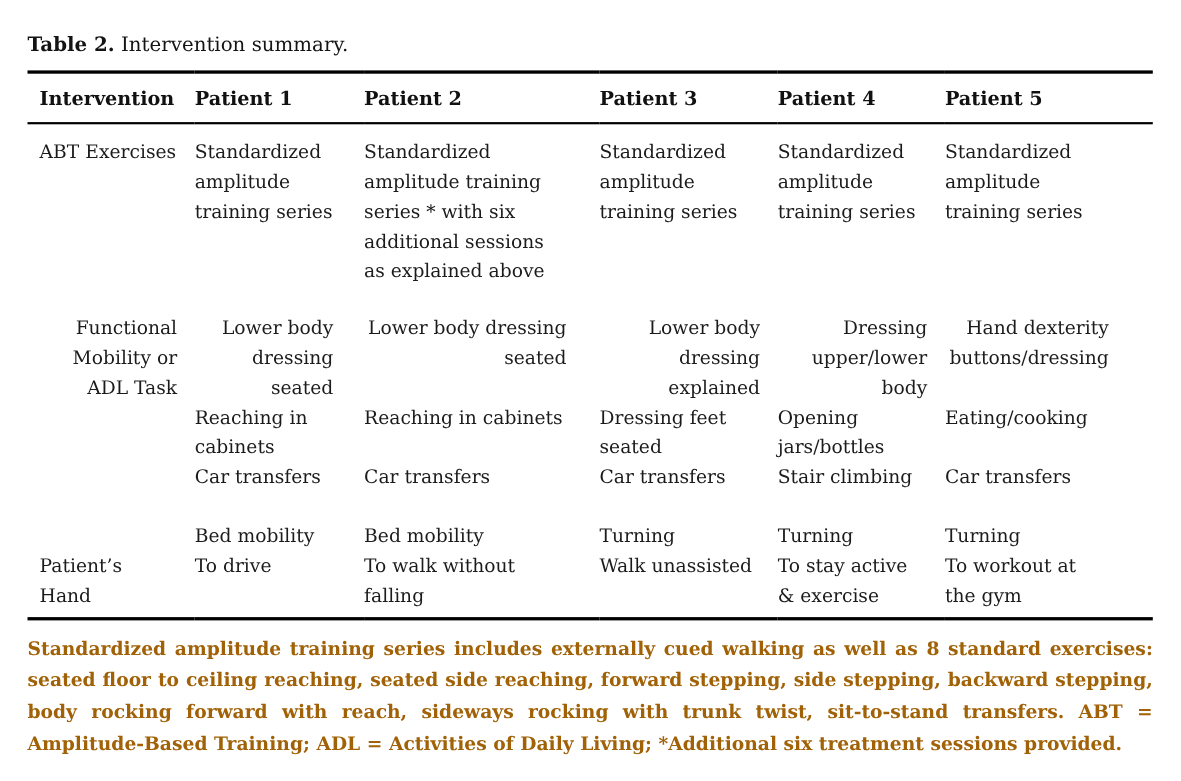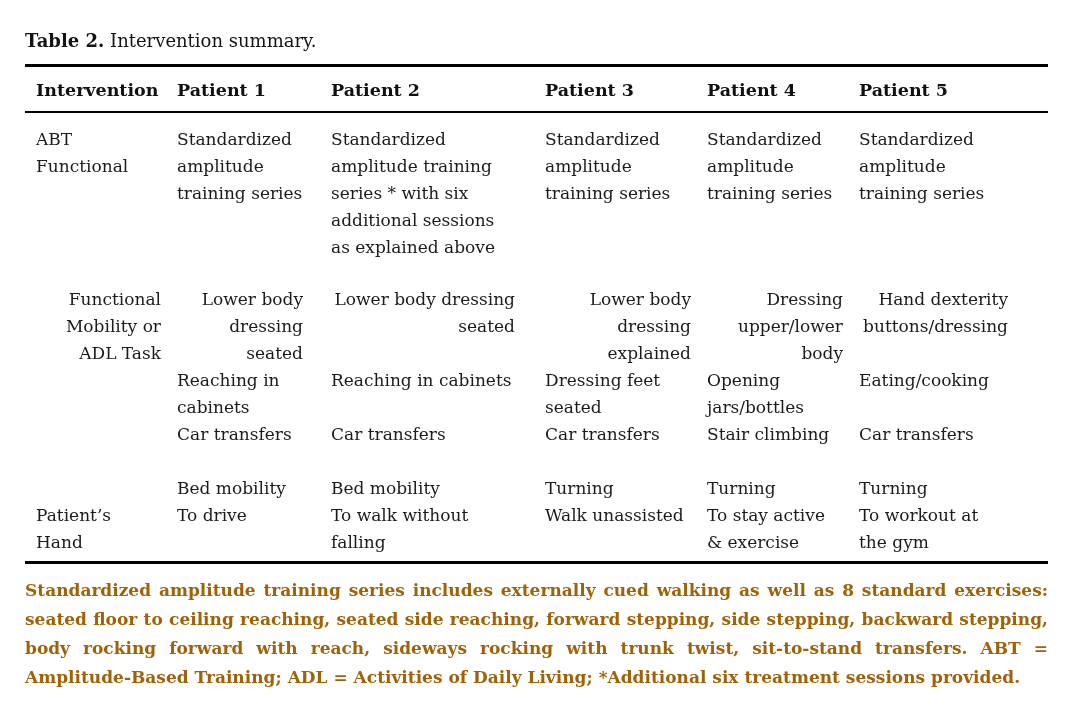--- a/index.html
+++ b/index.html
@@ -102,21 +102,21 @@
           <th class="first">Intervention</th>
           <th>Patient 1</th>
           <th>Patient 2</th>
           <th>Patient 3</th>
           <th>Patient 4</th>
           <th>Patient 5</th>
         </tr>
       </thead>
       <tbody>
         <tr class="r-abt">
-          <td class="first">ABT Functional</td>
+          <td class="first">ABT Exercises</td>
           <td>Standardized amplitude training series</td>
           <td>Standardized amplitude training series * with six additional sessions as explained above</td>
           <td>Standardized amplitude training series</td>
           <td>Standardized amplitude training series</td>
           <td>Standardized amplitude training series</td>
         </tr>
 
         <tr class="r-task1">
           <td class="first">Functional Mobility or ADL Task</td>
           <td>Lower body dressing seated</td>

